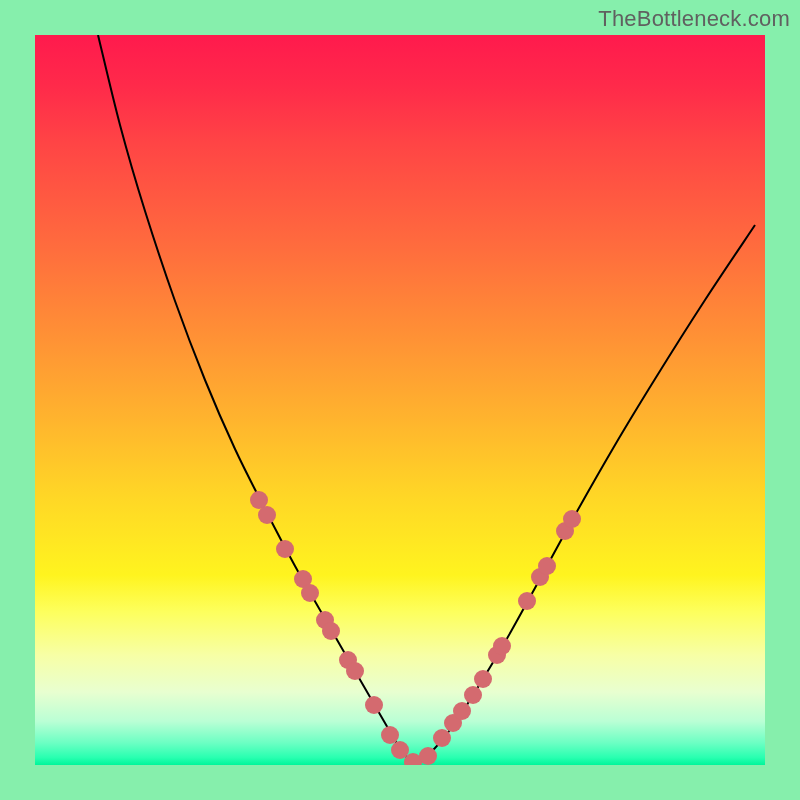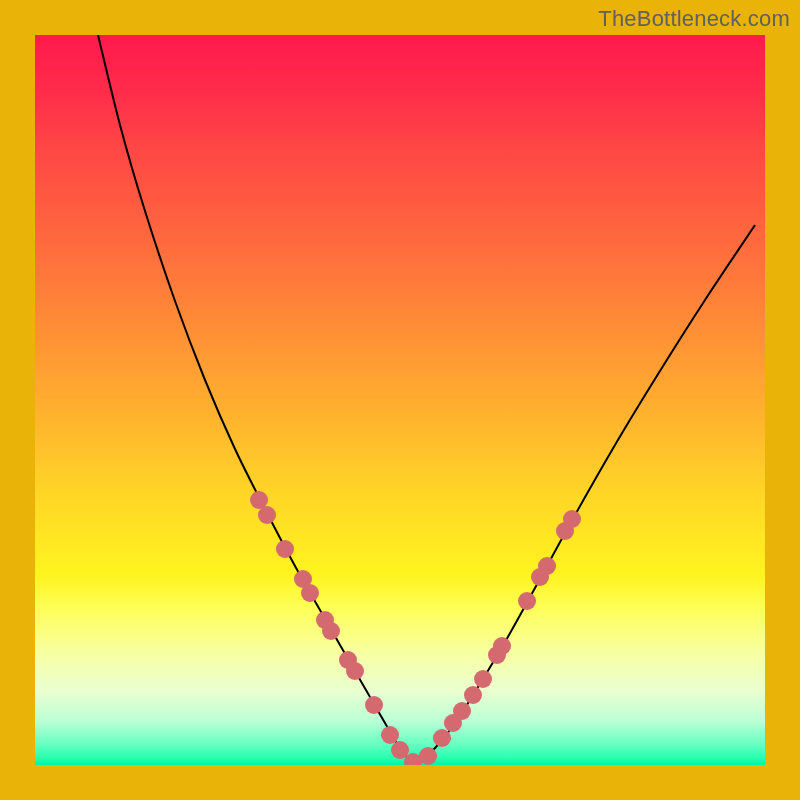--- a/index.html
+++ b/index.html
@@ -1,21 +1,21 @@
 <!DOCTYPE html>
 <html><head>
 <meta charset="utf-8">
 <style>
   * { margin: 0; padding: 0; box-sizing: border-box; }
   html, body { width: 800px; height: 800px; overflow: hidden; background: #000; }
   .frame {
     position: relative;
     width: 800px;
     height: 800px;
-    background: #eab308;
+    background: #86efac;
   }
   .watermark {
     position: absolute;
     top: 6px;
     right: 10px;
     font-family: Arial, Helvetica, sans-serif;
     font-size: 22px;
     color: #606060;
     letter-spacing: 0.2px;
   }

